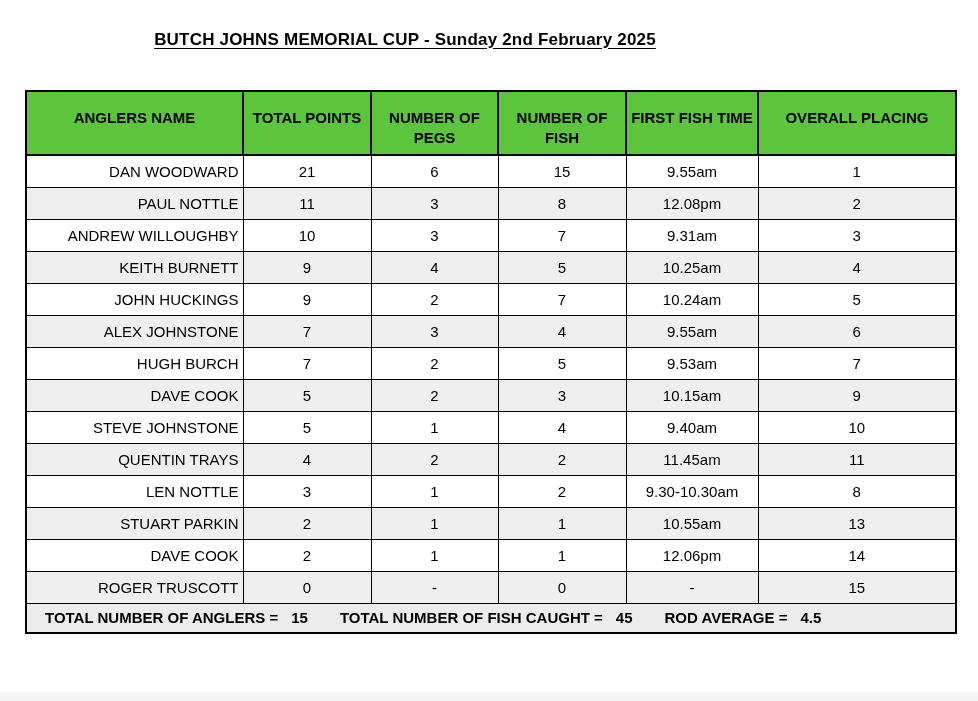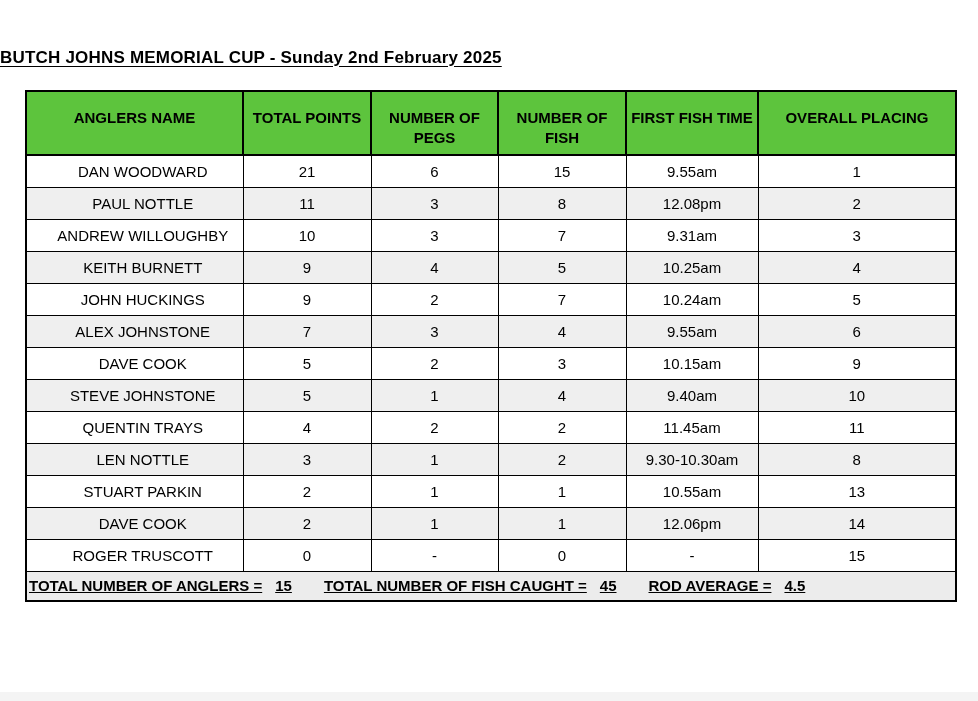--- a/index.html
+++ b/index.html
@@ -7,22 +7,22 @@
     width: 978px; height: 701px;
     background: #ffffff;
     font-family: "Liberation Sans", sans-serif;
     position: relative;
     overflow: hidden;
   }
   .page { position: relative; width: 978px; height: 701px; }
 
   .title {
     position: absolute;
-    top: 48px; left: 0; width: 810px;
-    text-align: left;
+    top: 30px; left: 0; width: 810px;
+    text-align: center;
     font-size: 17px;
     font-weight: bold;
     color: #000;
     text-decoration: underline;
     text-underline-offset: 3px;
     letter-spacing: 0.2px;
   }
 
   table.results {
     position: absolute;
@@ -58,31 +58,30 @@
 
   td {
     font-size: 15px;
     color: #000;
     text-align: center;
     vertical-align: middle;
     height: 32px;
     padding: 2px 4px;
     background: #ffffff;
   }
-  td.name-cell { text-align: center; padding-left: 20px; margin-left: 18px; }
+  td.name-cell { text-align: right; padding-left: 20px; margin-left: 18px; }
   tbody tr:nth-child(even) td { background: #efefef; }
 
   td.footer-cell {
     background: #ececec;
     font-weight: bold;
     text-align: left;
-    padding: 4px 2px;
+    padding: 4px 18px;
     height: 30px;
     border-width: 2px;
-    text-decoration: underline;
   }
   .footer-flex { display: flex; align-items: center; gap: 32px; }
   .footer-seg { display: inline-flex; gap: 13px; white-space: nowrap; }
 
   .bottom-band {
     position: absolute;
     left: 0; bottom: 0;
     width: 978px; height: 9px;
     background: #f4f4f4;
   }
@@ -154,20 +153,28 @@
         <td>10.24am</td>
         <td>5</td>
       </tr>
       <tr>
         <td class="name-cell">ALEX JOHNSTONE</td>
         <td>7</td>
         <td>3</td>
         <td>4</td>
         <td>9.55am</td>
         <td>6</td>
+      </tr>
+      <tr>
+        <td class="name-cell">HUGH BURCH</td>
+        <td>7</td>
+        <td>2</td>
+        <td>5</td>
+        <td>9.53am</td>
+        <td>7</td>
       </tr>
       <tr>
         <td class="name-cell">DAVE COOK</td>
         <td>5</td>
         <td>2</td>
         <td>3</td>
         <td>10.15am</td>
         <td>9</td>
       </tr>
       <tr>

